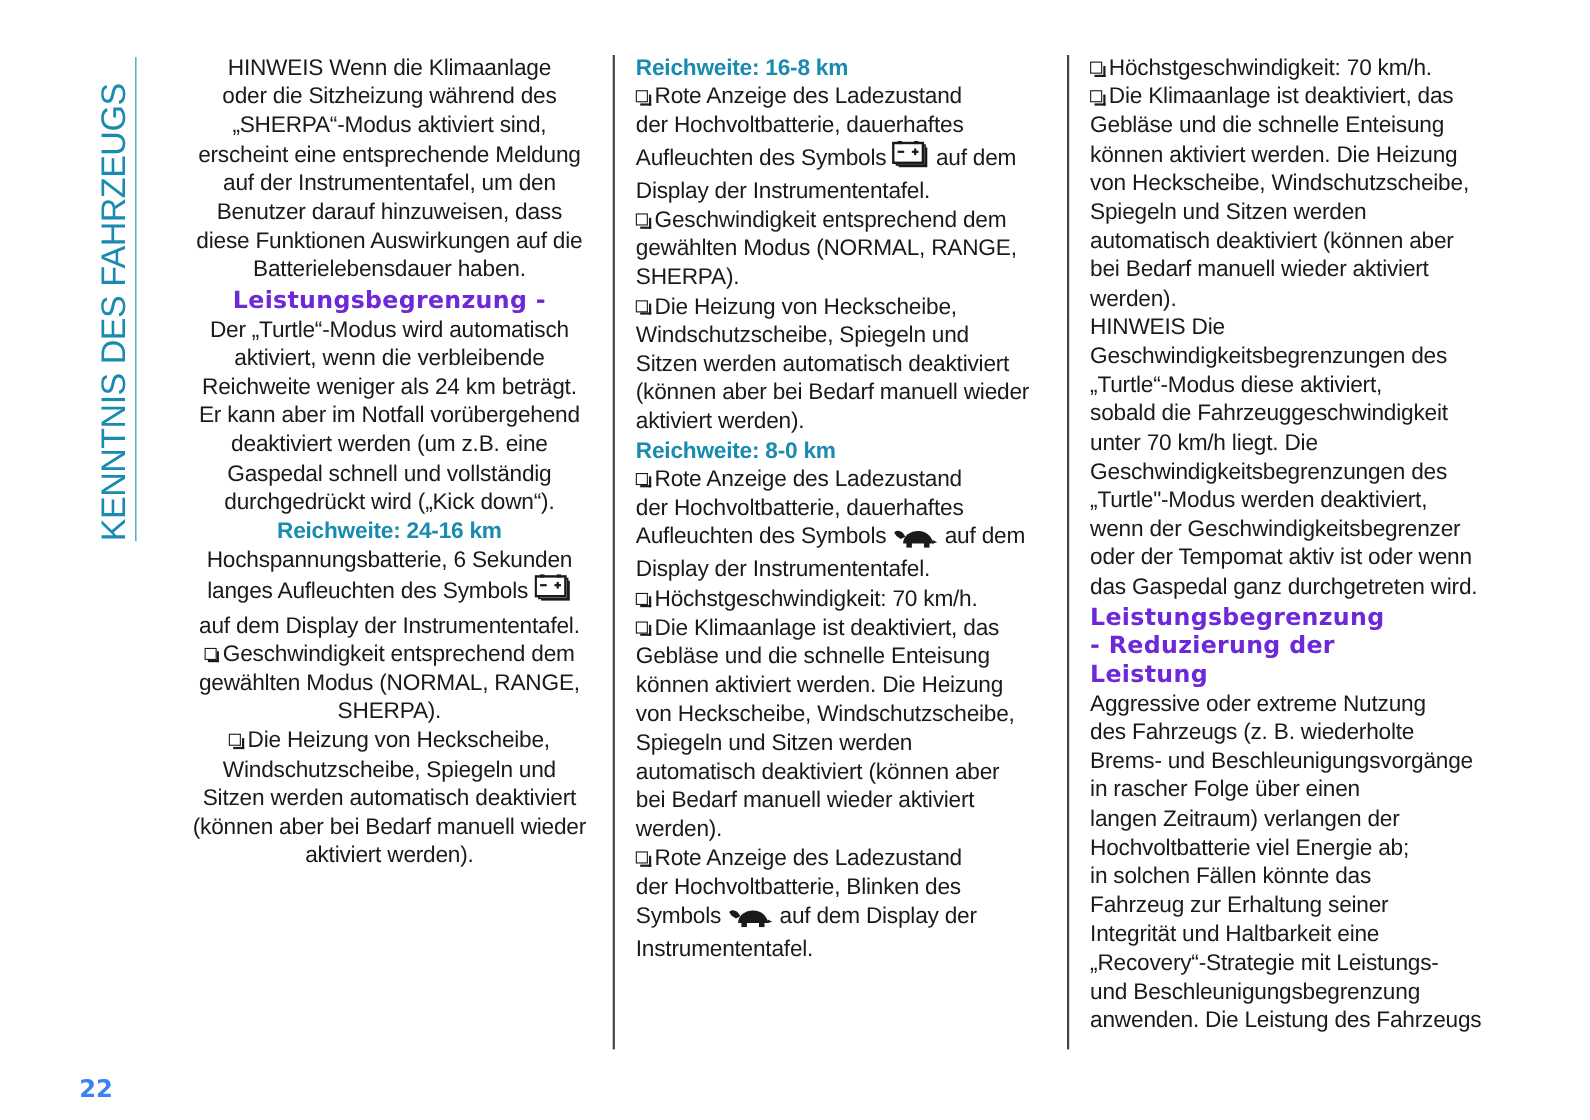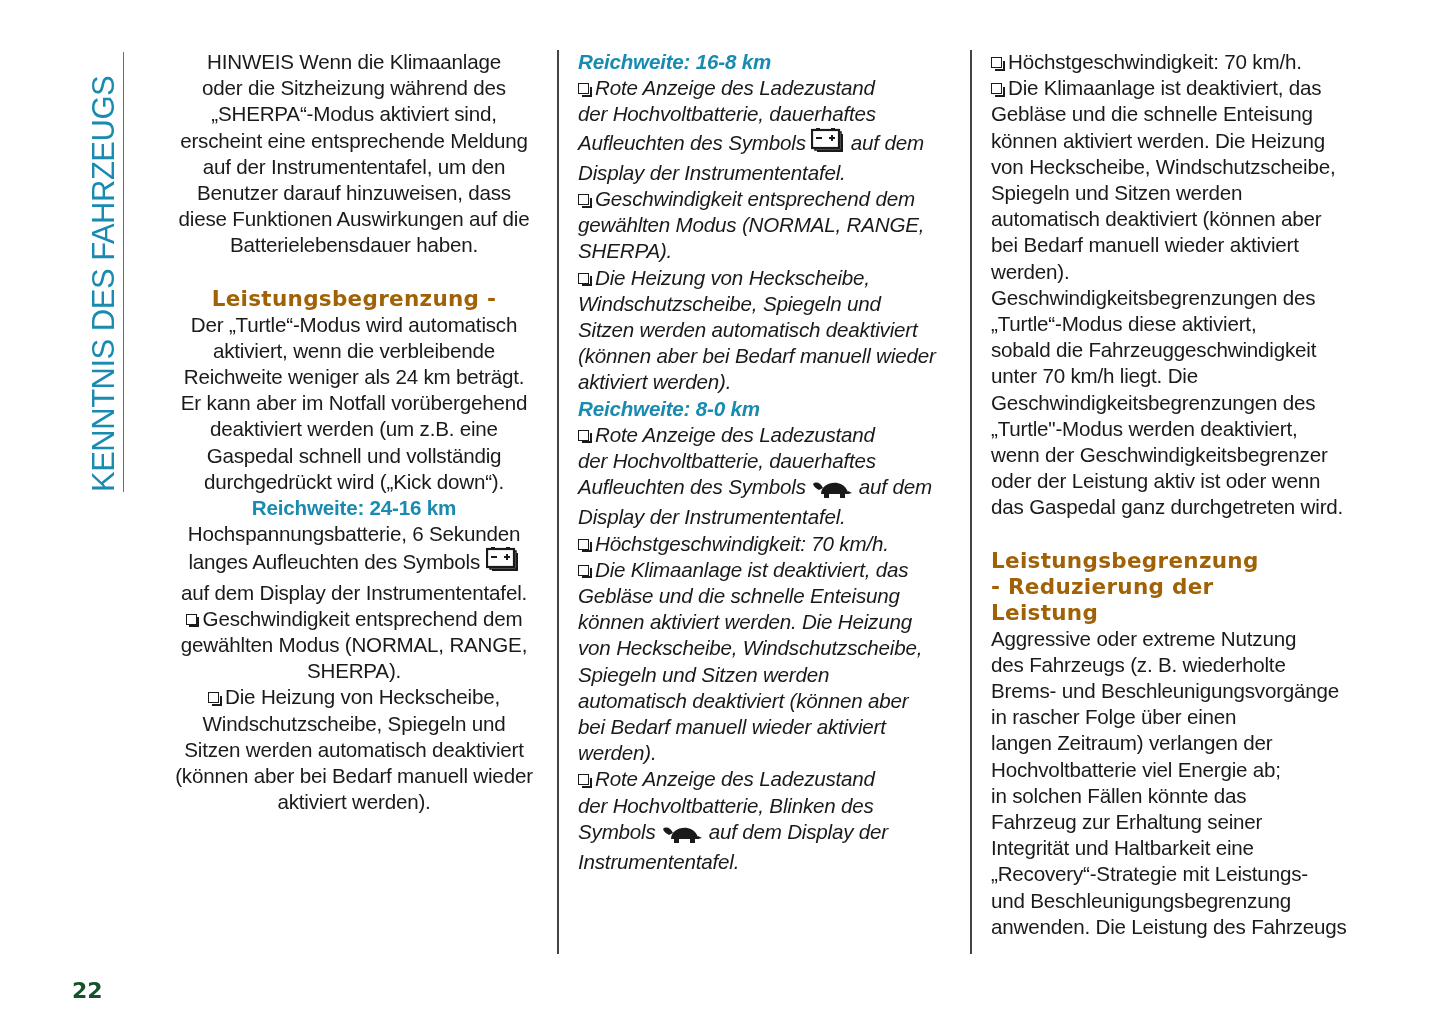--- a/index.html
+++ b/index.html
@@ -5,36 +5,36 @@
   html,body{margin:0;padding:0;background:#ffffff;}
   body{width:1445px;height:1018px;position:relative;overflow:hidden;
        font-family:"Liberation Sans",sans-serif;color:#1a1a1a;}
   .side-title{position:absolute;left:84px;top:52px;width:40px;height:440px;}
   .side-title .txt{position:absolute;left:0;top:0;width:440px;height:40px;
        transform-origin:0 0;transform:translate(0,440px) rotate(-90deg);
        font-size:31px;letter-spacing:-0.5px;color:#1a8bb0;white-space:nowrap;line-height:40px;}
   .side-rule{position:absolute;left:123px;top:52px;width:1px;height:440px;background:#1a8bb0;}
   .col{position:absolute;top:49px;font-size:20.6px;line-height:26.2px;letter-spacing:-0.2px;}
   .col1{left:164px;width:380px;text-align:center;}
-  .col2{left:578px;width:380px;font-style:italic;}
+  .col2{left:578px;width:380px;}
   .col3{left:991px;width:380px;}
   .divider{position:absolute;top:50px;width:1.5px;height:904px;background:#444;}
   .div1{left:557px;}
   .div2{left:970px;}
-  .h-big{font-family:"DejaVu Sans",sans-serif;font-weight:bold;color:#a16207;
-         font-size:21.5px;line-height:26px;letter-spacing:0.3px;margin-top:27px;}
+  .h-big{font-family:"DejaVu Sans",sans-serif;font-weight:bold;color:#6d28d9;
+         font-size:21.5px;line-height:26px;letter-spacing:0.3px;margin-top:2px;}
   .h-sub{font-weight:bold;color:#1a8bb0;font-size:20.6px;line-height:26.2px;}
   .line{white-space:nowrap;display:block;}
   .bullet{display:inline-block;width:11px;height:11px;border:1.6px solid #1a1a1a;
           box-sizing:border-box;margin-right:6px;vertical-align:1px;position:relative;}
   .bullet::after{content:"";position:absolute;right:-3.5px;bottom:-3.5px;width:10px;height:2px;background:#1a1a1a;}
   .bullet::before{content:"";position:absolute;right:-3.5px;bottom:-3.5px;width:2px;height:10px;background:#1a1a1a;}
   .icon{display:inline-block;vertical-align:-4px;}
   .page-num{position:absolute;left:72px;top:978px;font-family:"DejaVu Sans",sans-serif;
-            font-weight:bold;font-size:22px;color:#14532d;}
+            font-weight:bold;font-size:22px;color:#3b82f6;}
 </style>
 </head>
 <body>
 
 <div class="side-title">
   <div class="txt">KENNTNIS DES FAHRZEUGS</div>
 </div>
 <div class="side-rule"></div>
 
 <div class="divider div1"></div>
@@ -184,28 +184,29 @@
     <span class="line"><span class="bullet"></span><span>Die Klimaanlage ist deaktiviert, das</span></span>
     <span class="line">Gebläse und die schnelle Enteisung</span>
     <span class="line">können aktiviert werden. Die Heizung</span>
     <span class="line">von Heckscheibe, Windschutzscheibe,</span>
     <span class="line">Spiegeln und Sitzen werden</span>
     <span class="line">automatisch deaktiviert (können aber</span>
     <span class="line">bei Bedarf manuell wieder aktiviert</span>
     <span class="line">werden).</span>
   </div>
   <div>
+    <span class="line">HINWEIS Die</span>
     <span class="line">Geschwindigkeitsbegrenzungen des</span>
     <span class="line">„Turtle“-Modus diese aktiviert,</span>
     <span class="line">sobald die Fahrzeuggeschwindigkeit</span>
     <span class="line">unter 70 km/h liegt. Die</span>
     <span class="line">Geschwindigkeitsbegrenzungen des</span>
     <span class="line">„Turtle"-Modus werden deaktiviert,</span>
     <span class="line">wenn der Geschwindigkeitsbegrenzer</span>
-    <span class="line">oder der Leistung aktiv ist oder wenn</span>
+    <span class="line">oder der Tempomat aktiv ist oder wenn</span>
     <span class="line">das Gaspedal ganz durchgetreten wird.</span>
   </div>
   <div class="h-big">
     <span class="line">Leistungsbegrenzung</span>
     <span class="line">- Reduzierung der</span>
     <span class="line">Leistung</span>
   </div>
   <div>
     <span class="line">Aggressive oder extreme Nutzung</span>
     <span class="line">des Fahrzeugs (z. B. wiederholte</span>

